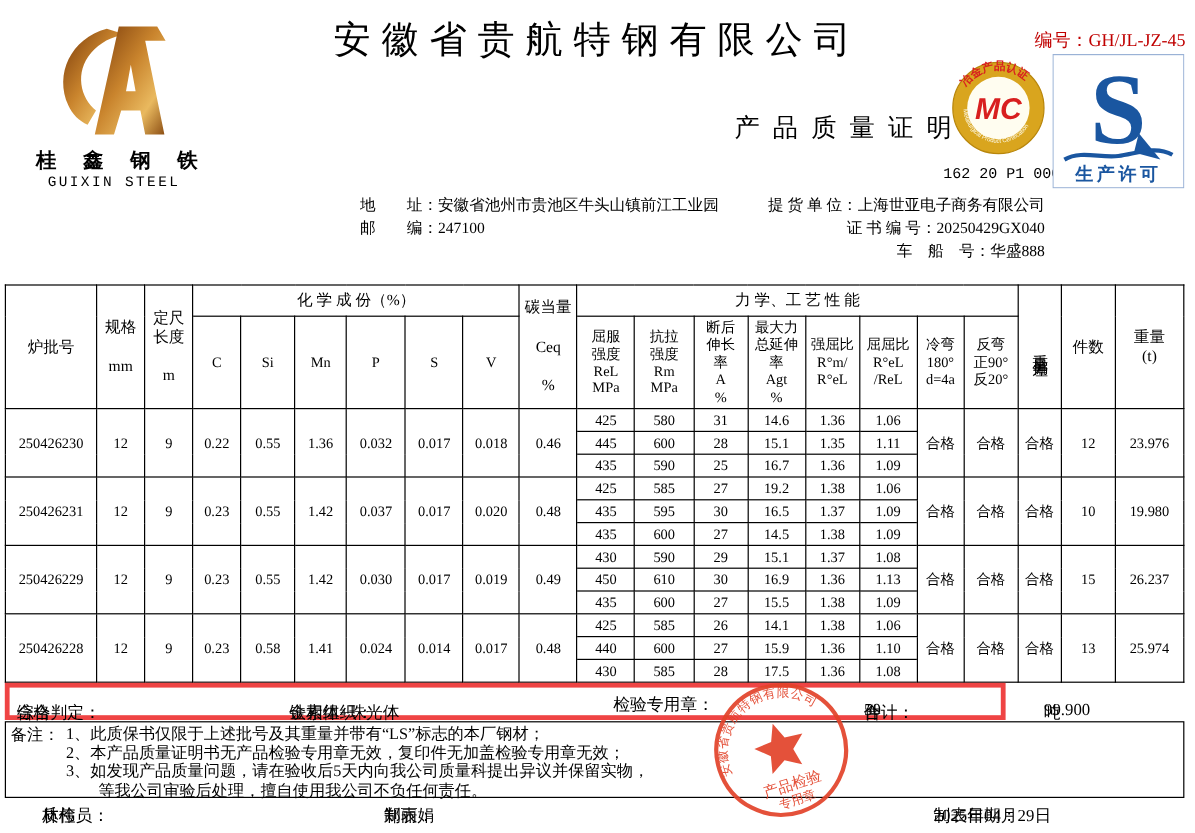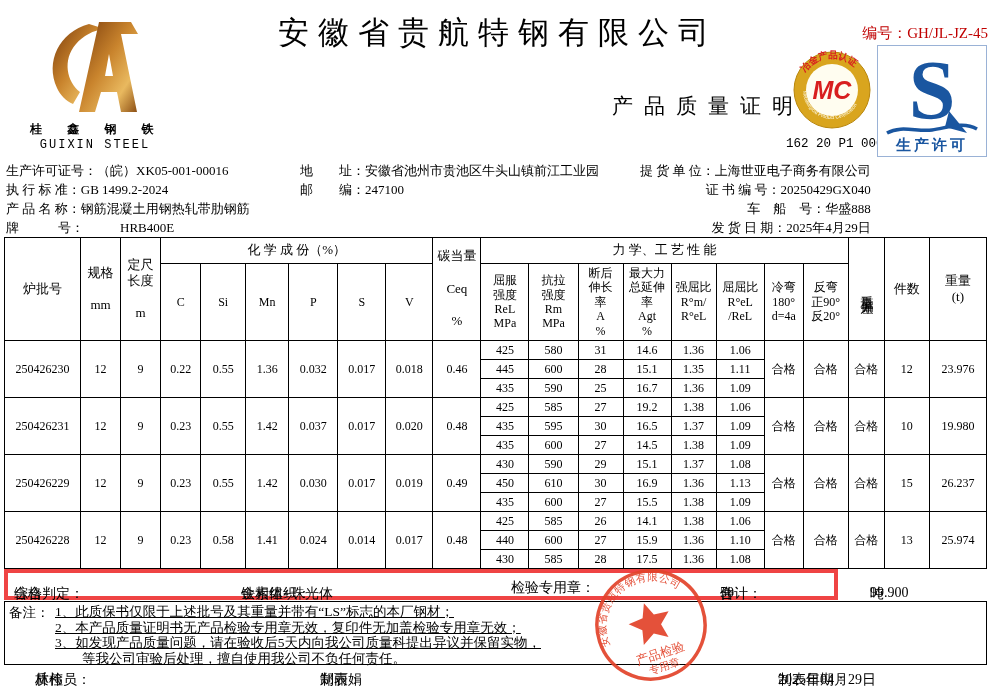--- a/index.html
+++ b/index.html
@@ -7,21 +7,21 @@
         font-family:"Liberation Serif","DejaVu Serif",serif;color:#000;}
 
   
   .title{position:absolute;left:160px;right:160px;top:12px;text-align:center;
          font-size:31px;letter-spacing:9px;white-space:nowrap;}
   .subtitle{position:absolute;left:160px;right:160px;top:92px;text-align:right;
          font-size:21px;letter-spacing:11px;white-space:nowrap;}
   .serial{position:absolute;right:8px;top:24px;font-size:15px;color:#c00000;white-space:nowrap;}
 
   .logo-block{position:absolute;left:30px;top:20px;width:130px;text-align:center;}
-  .logo-cn{font-size:12px;font-weight:bold;letter-spacing:9px;margin-top:1px;white-space:nowrap;font-family:Liberation Mono, monospace;}
+  .logo-cn{font-size:17px;font-weight:bold;letter-spacing:9px;margin-top:1px;white-space:nowrap;}
   .logo-en{font-size:12px;letter-spacing:2px;font-family:"Liberation Mono","DejaVu Sans Mono",monospace;white-space:nowrap;}
 
   .mc-block{position:absolute;left:786px;top:50px;width:92px;text-align:center;}
   .mc-code{font-size:12.5px;margin-top:3px;white-space:nowrap;font-family:"Liberation Mono","DejaVu Sans Mono",monospace;}
   .qs-block{position:absolute;left:877px;top:45px;}
 
   
   .info-col{position:absolute;top:161px;font-size:13px;line-height:19px;white-space:nowrap;}
   .info-col.left{left:6px;}
   .info-col.middle{left:300px;}
@@ -46,21 +46,21 @@
                border:4px solid #ef4444;box-sizing:border-box;font-size:14px;}
   .summary-box span{position:absolute;top:6px;white-space:nowrap;}
   .sum-verdict{left:6px;} .sum-structure{left:233px;} .sum-stamp-label{left:503px;}
   .sum-total{left:712px;} .sum-weight{left:862px;}
   .gap1{display:inline-block;width:14px;} .gap2{display:inline-block;width:10px;}
 
   .notes-box{position:absolute;left:4px;top:601px;width:983px;height:64px;
              border:1px solid #000;box-sizing:border-box;font-size:13.5px;
              padding:2px 4px;display:flex;}
   .notes-label{width:46px;flex:none;}
-  .notes-lines{flex:1;text-decoration:underline;}
+  .notes-lines{flex:1;}
   .note-line{line-height:15.5px;white-space:pre-wrap;}
 
   .footer-row{position:absolute;left:0;top:671px;width:996px;font-size:14px;}
   .footer-row span{position:absolute;top:0;white-space:nowrap;}
   .ft-inspector{left:35px;} .ft-tabulator{left:320px;} .ft-date{left:778px;}
 
   .stamp{position:absolute;left:592px;top:566px;z-index:5;}
 </style>
 </head>
 <body>
@@ -107,35 +107,28 @@
   <div class="qs-block">
     <svg width="110" height="112" viewBox="0 0 110 112">
       <rect x="0.5" y="0.5" width="109" height="111" fill="#ffffff" stroke="#9ab2d6"></rect>
       <text x="55" y="74" text-anchor="middle" font-size="84" font-weight="bold" fill="#1a56a0" font-family="Liberation Serif, serif">S</text>
       <path d="M72 66 L90 88 L68 82 Z" fill="#1a56a0"></path>
       <path d="M10 88 C24 80 40 87 55 85 C70 83 86 76 100 84" stroke="#1a56a0" stroke-width="3.5" fill="none"></path>
       <text x="55" y="105" text-anchor="middle" font-size="15" font-weight="bold" fill="#1a56a0" letter-spacing="3">生产许可</text>
     </svg>
   </div>
 
-  <div class="info-col left">
-    <div class="info-row"><span class="info-label">生产许可证号：</span><span class="info-value">（皖）XK05-001-00016</span></div>
-    <div class="info-row"><span class="info-label">执 行 标 准：</span><span class="info-value">GB 1499.2-2024</span></div>
-    <div class="info-row"><span class="info-label">产 品 名 称：</span><span class="info-value">钢筋混凝土用钢热轧带肋钢筋</span></div>
-    <div class="info-row indent"><span class="info-label">牌　　　号：</span><span class="info-value">HRB400E</span></div>
-  </div>
   <div class="info-col middle">
     <div class="info-row"><span class="info-label">地　　址：</span><span class="info-value">安徽省池州市贵池区牛头山镇前江工业园</span></div>
     <div class="info-row"><span class="info-label">邮　　编：</span><span class="info-value">247100</span></div>
   </div>
   <div class="info-col right">
     <div class="info-row"><span class="info-label">提 货 单 位：</span><span class="info-value">上海世亚电子商务有限公司</span></div>
     <div class="info-row"><span class="info-label">证 书 编 号：</span><span class="info-value">20250429GX040</span></div>
     <div class="info-row"><span class="info-label">车　船　号：</span><span class="info-value">华盛888</span></div>
-    <div class="info-row"><span class="info-label">发 货 日 期：</span><span class="info-value">2025年4月29日</span></div>
   </div>
 
   <table class="cert">
     <colgroup>
       <col style="width:76px">
         <col style="width:40px">
         <col style="width:40px">
       <col style="width:40px">
         <col style="width:45px">
         <col style="width:43px">

